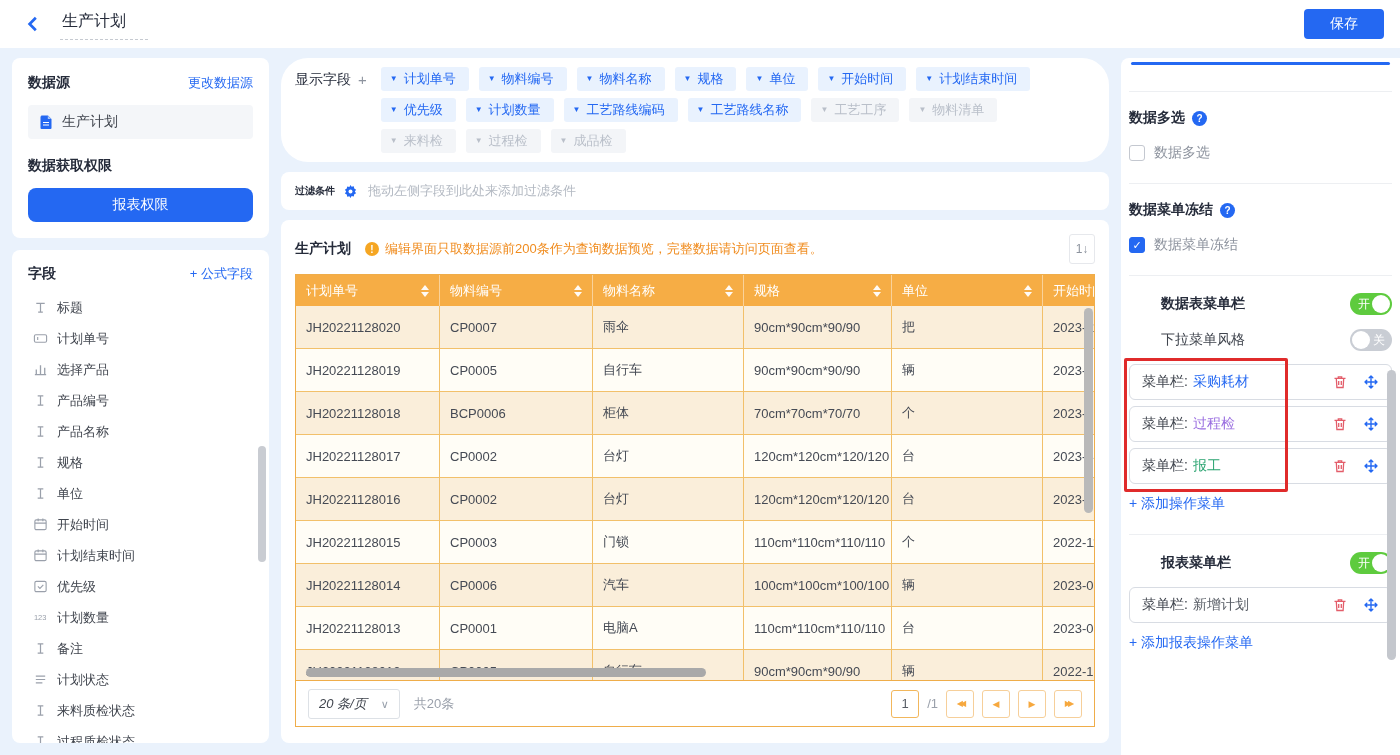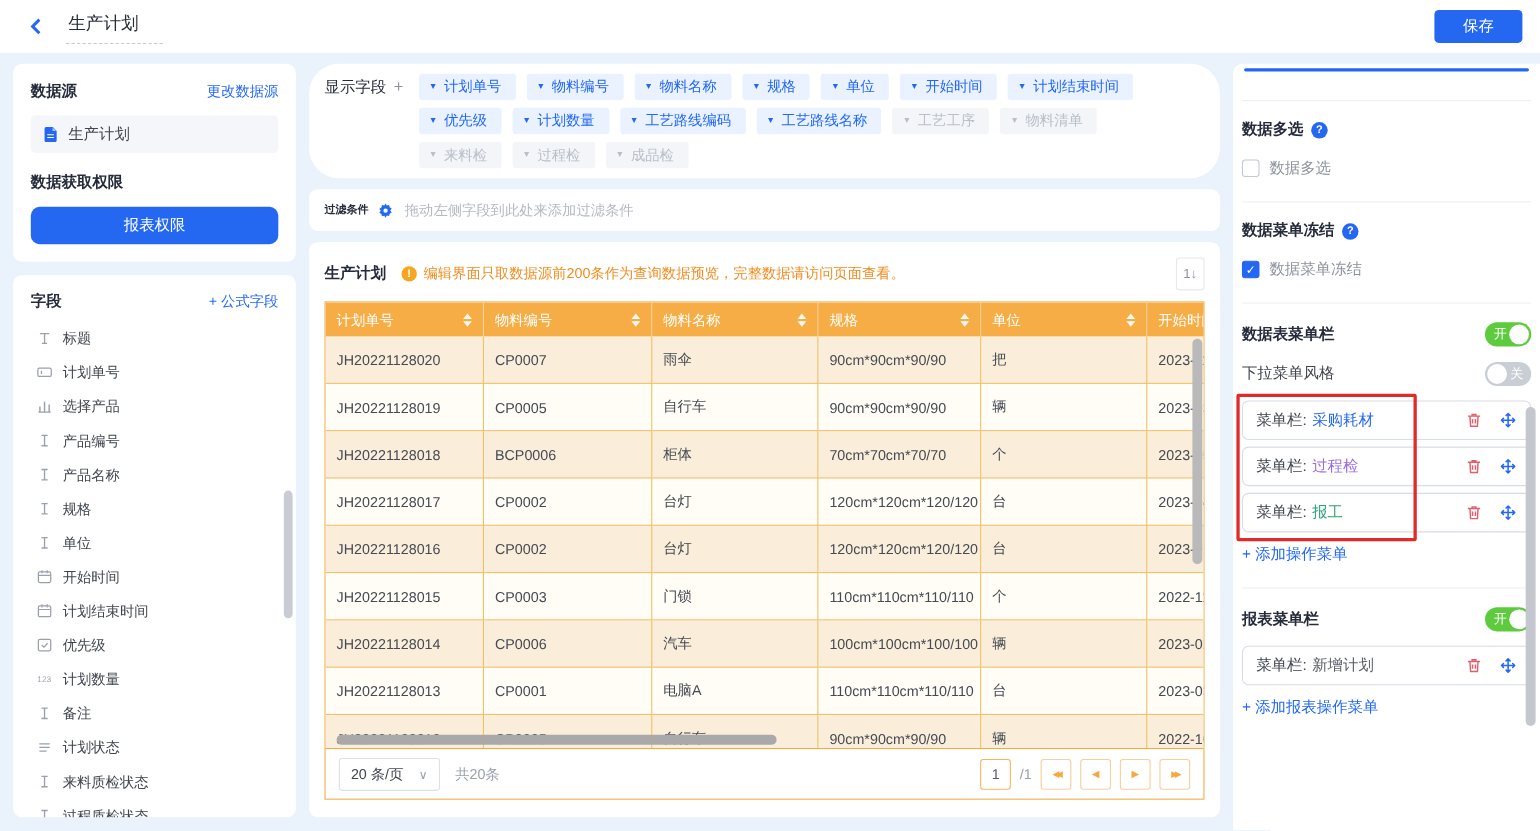--- a/index.html
+++ b/index.html
@@ -87,21 +87,21 @@
   .th:nth-child(2), .td:nth-child(2){ width:153px; flex:none; }
   .th:nth-child(3), .td:nth-child(3){ width:151px; flex:none; }
   .th:nth-child(4), .td:nth-child(4){ width:148px; flex:none; }
   .th:nth-child(5), .td:nth-child(5){ width:151px; flex:none; }
   .th:nth-child(6), .td:nth-child(6){ width:140px; flex:none; }
   .h-thumb { left:10px; bottom:3px; width:400px; height:9px; background:#a9a9a9; }
   .v-thumb { right:1px; top:33px; width:9px; height:205px; background:#b9b9b9; }
 
   .pager { height:46px; border-top:1px solid #efad4a; display:flex; align-items:center; padding:0 12px; gap:14px; flex:none; }
   .psize { height:30px; border:1px solid #dde1e6; border-radius:3px; display:flex; align-items:center; gap:14px;
-    padding:0 10px; font-size:13px; color:#40454e; background:#fff; cursor:pointer; }
+    padding:0 10px; font-size:13px; color:#40454e; background:#fff; cursor:pointer;font-style:italic; }
   .psize .dd::before { content:"∨"; color:#98a0ab; font-size:11px; }
   .total { color:#9aa0ab; font-size:13px; }
   .pg-right { margin-left:auto; display:flex; align-items:center; gap:8px; }
   .page-box { width:28px; height:28px; border:1px solid #f2b75c; border-radius:3px; display:flex;
     align-items:center; justify-content:center; font-size:13px; color:#595e66; background:#fff; }
   .page-suffix { font-size:13px; color:#9aa0ab; }
   .pb { width:28px; height:28px; border:1px solid #f6cf9a; border-radius:3px; background:#fff; color:#f6a83e;
     display:flex; align-items:center; justify-content:center; cursor:pointer; font-size:9px; }
   .pb-first::before { content:"◀◀"; letter-spacing:-3px; font-size:8px; }
   .pb-prev::before  { content:"◀"; }
@@ -116,21 +116,21 @@
   .sec-head { display:flex; align-items:center; gap:7px; }
   .q-icon { width:15px; height:15px; border-radius:50%; background:#2468f2; color:#fff; font-size:10px;
     font-weight:700; display:flex; align-items:center; justify-content:center; cursor:pointer; }
   .q-icon::before { content:"?"; }
   .cb-row { margin-top:17px; display:flex; align-items:center; gap:9px; font-size:14px; color:#8d939e; }
   .cb { width:16px; height:16px; border:1px solid #c4c8d0; border-radius:3px; background:#fff; cursor:pointer;
     position:relative; flex:none; }
   .cb.checked { background:#2468f2; border-color:#2468f2; }
   .cb.checked::after { content:"✓"; position:absolute; color:#fff; font-size:11px; font-weight:700;
     left:2.5px; top:0.5px; }
-  .row-between { display:flex; align-items:center; justify-content:space-between; }
+  .row-between { display:flex; align-items:center; justify-content:space-between;margin-left:32px; }
   .sub-label { font-size:14px; color:#40454e; }
   .toggle { width:42px; height:22px; border-radius:11px; background:#c9cdd4; position:relative; cursor:pointer; flex:none; }
   .toggle.on { background:#5ecb3e; }
   .t-knob { position:absolute; top:2px; left:2px; width:18px; height:18px; border-radius:50%; background:#fff; }
   .toggle.on .t-knob { left:auto; right:2px; }
   .t-label { position:absolute; top:50%; transform:translateY(-50%); right:7px; font-size:12px; color:#fff; }
   .toggle.on .t-label { right:auto; left:8px; }
   .menu-items { position:relative; margin-top:13px; }
   .menu-item { border:1px solid #d8dce3; border-radius:6px; height:36px; display:flex; align-items:center;
     padding:0 12px; margin-bottom:6px; background:#fff; font-size:14px; }

